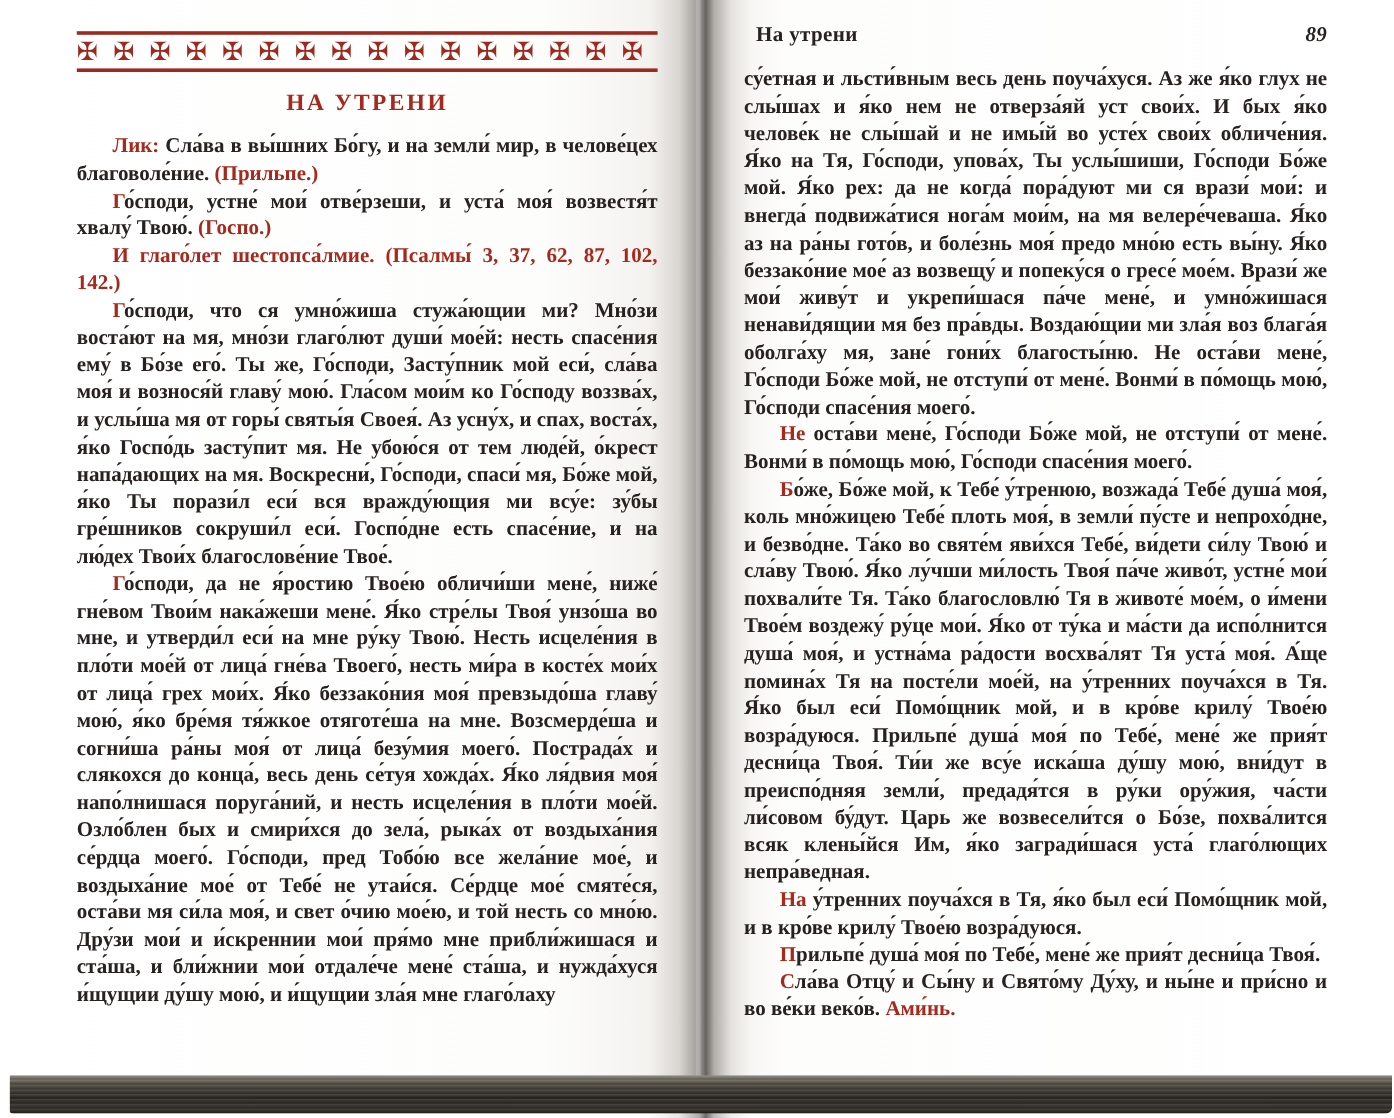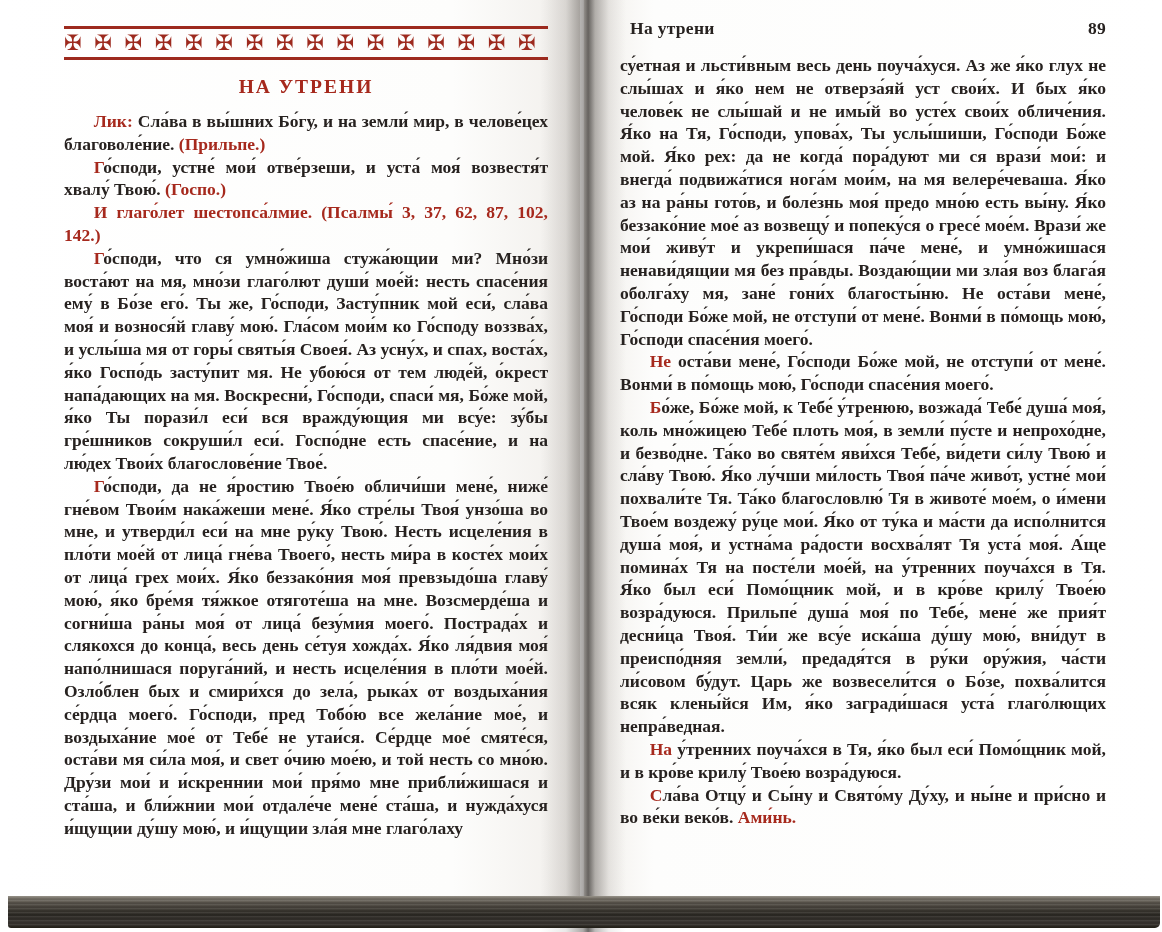--- a/index.html
+++ b/index.html
@@ -33,21 +33,21 @@
   }
   .pg-header{
     display:flex;align-items:baseline;
     height:22px;
     font-size:17.5px;font-weight:bold;
     letter-spacing:.3px;
   }
   .page-num{font-weight:bold;}
   .rt-left{margin-left:auto;margin-right:28px;}
   .rt-right{margin-left:10px;}
-  .pg-header .page-num.right{margin-left:auto;}
+  .pg-header .page-num.right{margin-left:auto;font-style:italic;}
   .ornament{
     margin-top:8px;
     border-top:3px solid var(--ornament);
     border-bottom:3px solid var(--ornament);
     color:var(--ornament);
     font-family:"DejaVu Sans",sans-serif;
     font-size:21px;line-height:26px;
     letter-spacing:3px;
     text-align:center;
     white-space:nowrap;overflow:hidden;
@@ -118,19 +118,20 @@
   <section class="page page-right">
     <header class="pg-header">
       <span class="rt-right">На утрени</span>
       <span class="page-num right">89</span>
     </header>
     <div class="body-text">
         <p class="para no-indent"><span>су́етная и льсти́вным весь день поуча́хуся. Аз же я́ко глух не слы́шах и я́ко нем не отверза́яй уст свои́х. И бых я́ко челове́к не слы́шай и не имы́й во усте́х свои́х обличе́ния. Я́ко на Тя, Го́споди, упова́х, Ты услы́шиши, Го́споди Бо́же мой. Я́ко рех: да не когда́ пора́дуют ми ся врази́ мои́: и внегда́ подвижа́тися нога́м мои́м, на мя велере́чеваша. Я́ко аз на ра́ны гото́в, и боле́знь моя́ предо мно́ю есть вы́ну. Я́ко беззако́ние мое́ аз возвещу́ и попеку́ся о гресе́ мое́м. Врази́ же мои́ живу́т и укрепи́шася па́че мене́, и умно́жишася ненави́дящии мя без пра́вды. Воздаю́щии ми зла́я воз блага́я оболга́ху мя, зане́ гони́х благосты́ню. Не оста́ви мене́, Го́споди Бо́же мой, не отступи́ от мене́. Вонми́ в по́мощь мою́, Го́споди спасе́ния моего́.</span></p>
         <p class="para"><span class="red">Не</span><span> оста́ви мене́, Го́споди Бо́же мой, не отступи́ от мене́. Вонми́ в по́мощь мою́, Го́споди спасе́ния моего́.</span></p>
         <p class="para"><span class="red">Б</span><span>о́же, Бо́же мой, к Тебе́ у́тренюю, возжада́ Тебе́ душа́ моя́, коль мно́жицею Тебе́ плоть моя́, в земли́ пу́сте и непрохо́дне, и безво́дне. Та́ко во святе́м яви́хся Тебе́, ви́дети си́лу Твою́ и сла́ву Твою́. Я́ко лу́чши ми́лость Твоя́ па́че живо́т, устне́ мои́ похвали́те Тя. Та́ко благословлю́ Тя в животе́ мое́м, о и́мени Твое́м воздежу́ ру́це мои́. Я́ко от ту́ка и ма́сти да испо́лнится душа́ моя́, и устна́ма ра́дости восхва́лят Тя уста́ моя́. А́ще помина́х Тя на посте́ли мое́й, на у́тренних поуча́хся в Тя. Я́ко был еси́ Помо́щник мой, и в кро́ве крилу́ Твое́ю возра́дуюся. Прильпе́ душа́ моя́ по Тебе́, мене́ же прия́т десни́ца Твоя́. Ти́и же всу́е иска́ша ду́шу мою́, вни́дут в преиспо́дняя земли́, предадя́тся в ру́ки ору́жия, ча́сти ли́совом бу́дут. Царь же возвесели́тся о Бо́зе, похва́лится всяк клены́йся Им, я́ко загради́шася уста́ глаго́лющих непра́ведная.</span></p>
         <p class="para"><span class="red">На</span><span> у́тренних поуча́хся в Тя, я́ко был еси́ Помо́щник мой, и в кро́ве крилу́ Твое́ю возра́дуюся.</span></p>
+        <p class="para"><span class="red">П</span><span>рильпе́ душа́ моя́ по Тебе́, мене́ же прия́т десни́ца Твоя́.</span></p>
         <p class="para"><span class="red">С</span><span>ла́ва Отцу́ и Сы́ну и Свято́му Ду́ху, и ны́не и при́сно и во ве́ки веко́в. </span><span class="red">Ами́нь.</span></p>
       </div>
   </section>
 
   <div class="gutter-shadow"></div>
   <div class="bottom-edge"></div>
 </div>
 
 </body></html>

